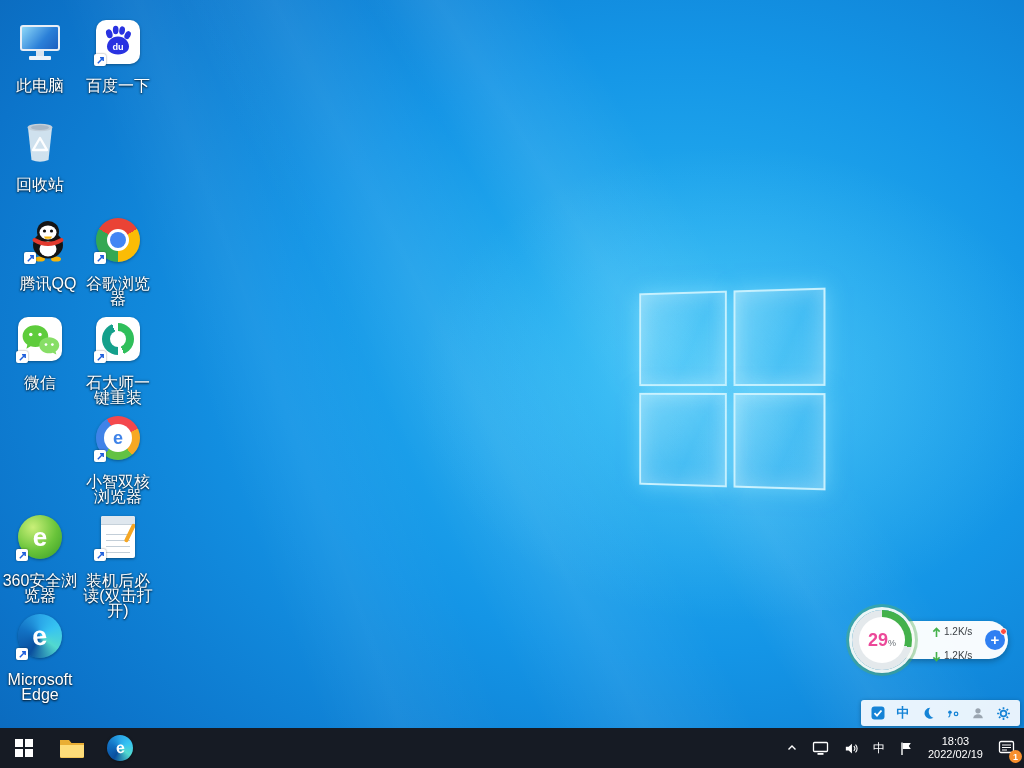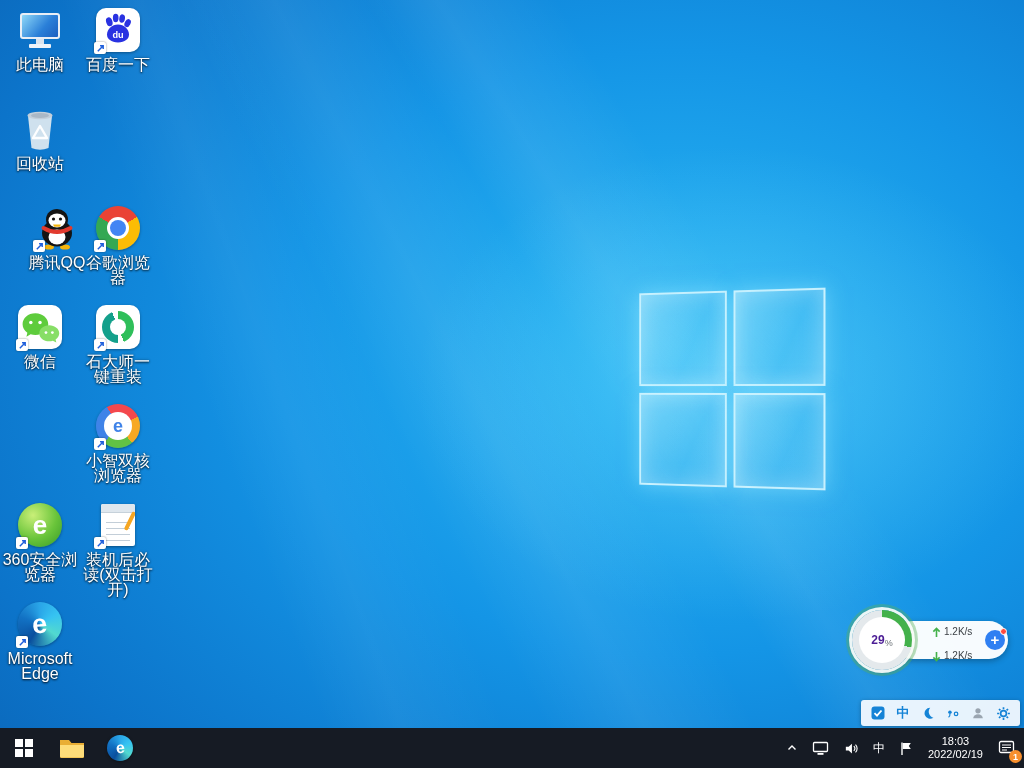--- a/index.html
+++ b/index.html
@@ -16,21 +16,21 @@
       linear-gradient(70deg, transparent 26%, rgba(255,255,255,0.05) 32%, transparent 40%); }
   .winlogo { position:absolute; left:632px; top:290px; width:194px; height:198px;
     display:grid; grid-template-columns:1fr 1fr; grid-template-rows:1fr 1fr; gap:7px;
     transform:perspective(800px) rotateY(-14deg); transform-origin:60% 50%; pointer-events:none; }
   .pane { background:linear-gradient(115deg, rgba(205,246,255,0.36), rgba(120,212,250,0.15) 60%, rgba(165,232,255,0.26));
     border:2px solid rgba(218,248,255,0.85);
     box-shadow:0 0 18px rgba(140,225,255,0.55), inset 0 0 22px rgba(255,255,255,0.28); }
 
   
   .cell { position:absolute; width:78px; cursor:pointer; }
-  .art { width:48px; height:48px; margin:0 auto; position:relative; display:flex; align-items:center; justify-content:center; }
+  .art { width:48px; height:48px; margin:12px auto; position:relative; display:flex; align-items:center; justify-content:center; }
   .lbl { margin-top:3px; text-align:center; font-size:16px; line-height:15px; color:#fff;
     text-shadow:0 1px 2px rgba(0,0,0,.8), 0 0 3px rgba(0,0,0,.45); word-break:break-all; padding:0 1px; }
   .tile { width:44px; height:44px; border-radius:10px; overflow:hidden; display:flex; align-items:center; justify-content:center; }
   .white-tile { background:#fff; box-shadow:0 1px 3px rgba(0,0,0,.35); }
   .black-tile { background:#101014; box-shadow:0 1px 3px rgba(0,0,0,.35); }
   .sc { position:absolute; left:0; bottom:0; width:12px; height:12px; background:#fff; border-radius:2px;
     display:flex; align-items:center; justify-content:center; box-shadow:0 0 2px rgba(0,0,0,.5); }
 
   
   .pcwrap { display:flex; flex-direction:column; align-items:center; }
@@ -84,21 +84,21 @@
   .sb-rows { position:absolute; left:38px; top:4px; display:flex; flex-direction:column; gap:10px; }
   .sb-row { display:flex; align-items:center; gap:3px; font-size:10px; color:#3c4146; line-height:14px; }
   .sb-add { position:absolute; right:3px; top:9px; width:20px; height:20px; border-radius:50%; background:#2f7ff2;
     color:#fff; font-size:15px; line-height:19px; text-align:center; font-weight:bold; }
   .sb-dot { position:absolute; right:1px; top:7px; width:7px; height:7px; border-radius:50%; background:#ff4a3d; border:1px solid #fff; }
   .sb-gauge { position:absolute; left:0; top:0; width:60px; height:60px; border-radius:50%;
     background:conic-gradient(#43b14b 0 29%, #e4e9ec 29% 100%);
     box-shadow:0 0 0 3px rgba(255,255,255,.9), 0 0 0 6px rgba(90,180,90,.4), 0 2px 6px rgba(0,0,0,.3); }
   .sb-gauge-in { position:absolute; inset:7px; background:#fff; border-radius:50%;
     display:flex; align-items:center; justify-content:center; }
-  .sb-pct { font-size:12px; font-weight:bold; color:#4c1d95; }
+  .sb-pct { font-size:18px; font-weight:bold; color:#ec4899; }
   .sb-unit { font-size:9px; color:#6a7076; margin-top:5px; }
 
   
   .ime { position:absolute; right:4px; bottom:42px; height:26px; background:rgba(250,252,255,.92); border-radius:3px;
     display:flex; align-items:center; padding:0 6px; gap:3px; box-shadow:0 1px 4px rgba(0,0,0,.3); }
   .ime-item { width:22px; height:22px; display:flex; align-items:center; justify-content:center;
     color:#1583d6; font-size:13px; font-weight:bold; cursor:pointer; }
 
   
   .taskbar { position:absolute; left:0; right:0; bottom:0; height:40px; background:#161b24; display:flex; z-index:10; }
@@ -140,21 +140,21 @@
       <svg width="48" height="48" viewBox="0 0 48 48">
         <path d="M12 11 L15.5 43 Q24 46.5 32.5 43 L36 11 Z" fill="#dfe9f0" opacity="0.93"></path>
         <ellipse cx="24" cy="10.5" rx="12.5" ry="3.8" fill="#c3cfda"></ellipse>
         <ellipse cx="24" cy="10.5" rx="9" ry="2.4" fill="#aab8c6"></ellipse>
         <path d="M24 21 l7 12 h-14 z" fill="none" stroke="#ffffff" stroke-width="2.4" stroke-linejoin="round" opacity="0.95"></path>
       </svg>
     </div>
     <div class="lbl">回收站</div>
   </div>
 
-  <div class="cell" style="left:18px;top:204px">
+  <div class="cell" style="left:9px;top:204px">
     <div class="art">
       <svg width="48" height="48" viewBox="0 0 48 48">
         <ellipse cx="16" cy="43" rx="5" ry="2.6" fill="#f5b50d"></ellipse>
         <ellipse cx="32" cy="43" rx="5" ry="2.6" fill="#f5b50d"></ellipse>
         <ellipse cx="24" cy="29" rx="15" ry="13.5" fill="#141414"></ellipse>
         <ellipse cx="24" cy="15.5" rx="11" ry="10.5" fill="#141414"></ellipse>
         <ellipse cx="24" cy="16.5" rx="8.5" ry="7" fill="#ffffff"></ellipse>
         <circle cx="20.5" cy="15" r="1.6" fill="#111"></circle>
         <circle cx="27.5" cy="15" r="1.6" fill="#111"></circle>
         <path d="M20 20.5 h8 l-1.2 2.2 h-5.6 z" fill="#f5b50d"></path>

